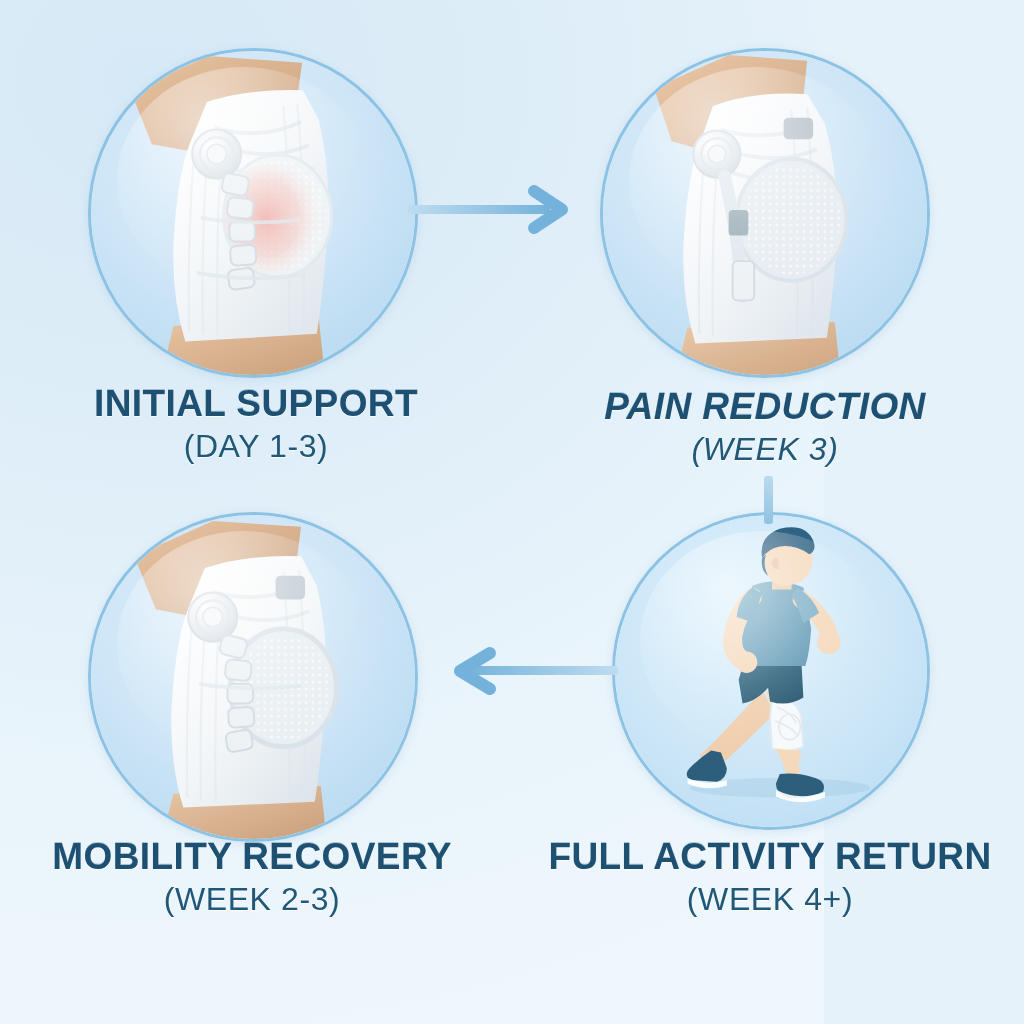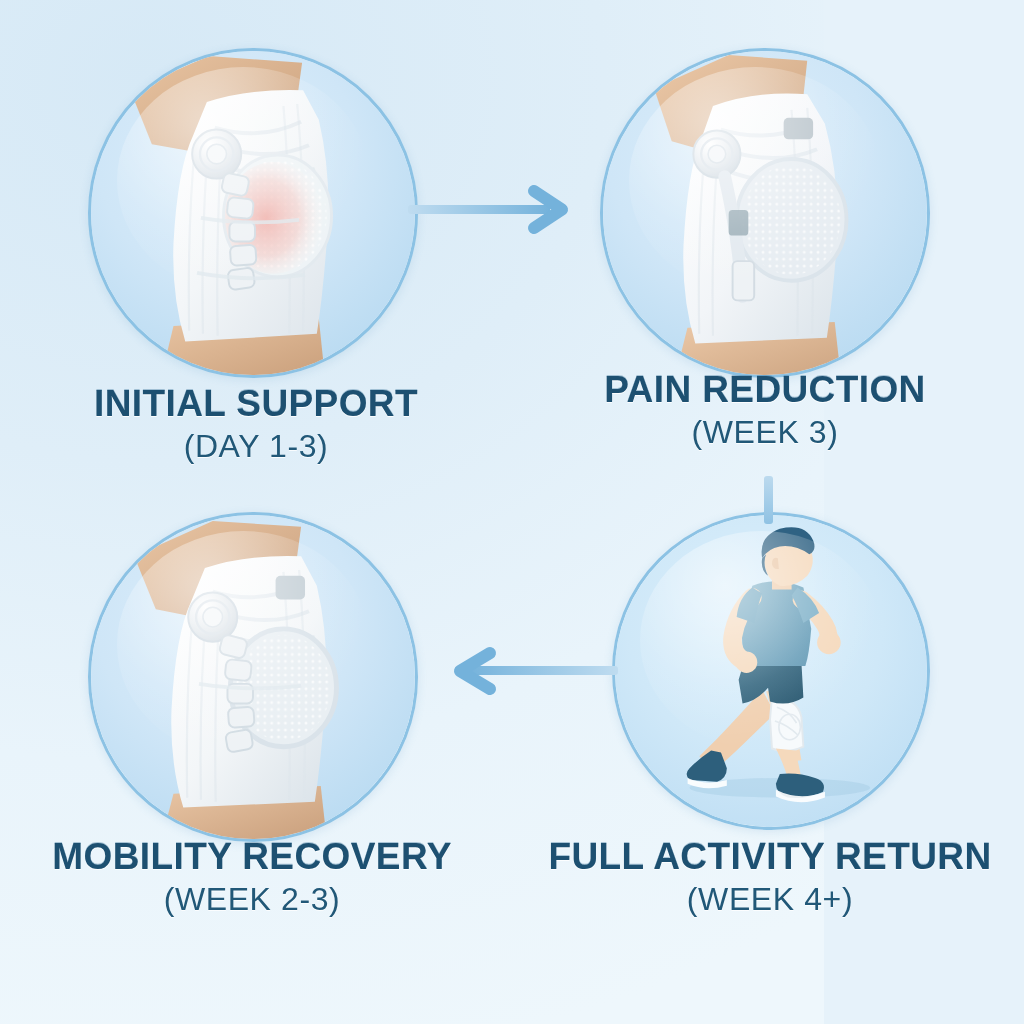--- a/index.html
+++ b/index.html
@@ -186,21 +186,21 @@
 
           <rect x="184" y="68" width="30" height="22" rx="5" fill="#b9c4cb"></rect>
 
           <path d="M124 128 Q138 190 142 250" fill="none" stroke="#e2e9ef" stroke-width="13" stroke-linecap="round"></path>
           <rect x="128" y="162" width="20" height="26" rx="4" fill="#8fa2ad" opacity=".8"></rect>
           <rect x="132" y="214" width="22" height="40" rx="5" fill="#eef2f5" stroke="#d3dce3" stroke-width="2"></rect>
         </svg>
       </div>
       <div class="gloss"></div>
     </div>
-    <div class="caption" style="left:505px;top:371px;">
+    <div class="caption" style="left:505px;top:388px;font-style:italic;">
       <div class="cap-title">PAIN REDUCTION</div>
       <div class="cap-sub">(WEEK 3)</div>
     </div>
   </div>
 
   <div class="node">
     <div class="circle" style="left:88px;top:512px;width:330px;height:330px;">
       <div class="tint"></div>
       <div class="brace">
         <svg viewBox="0 0 330 330" preserveAspectRatio="xMidYMid slice">

